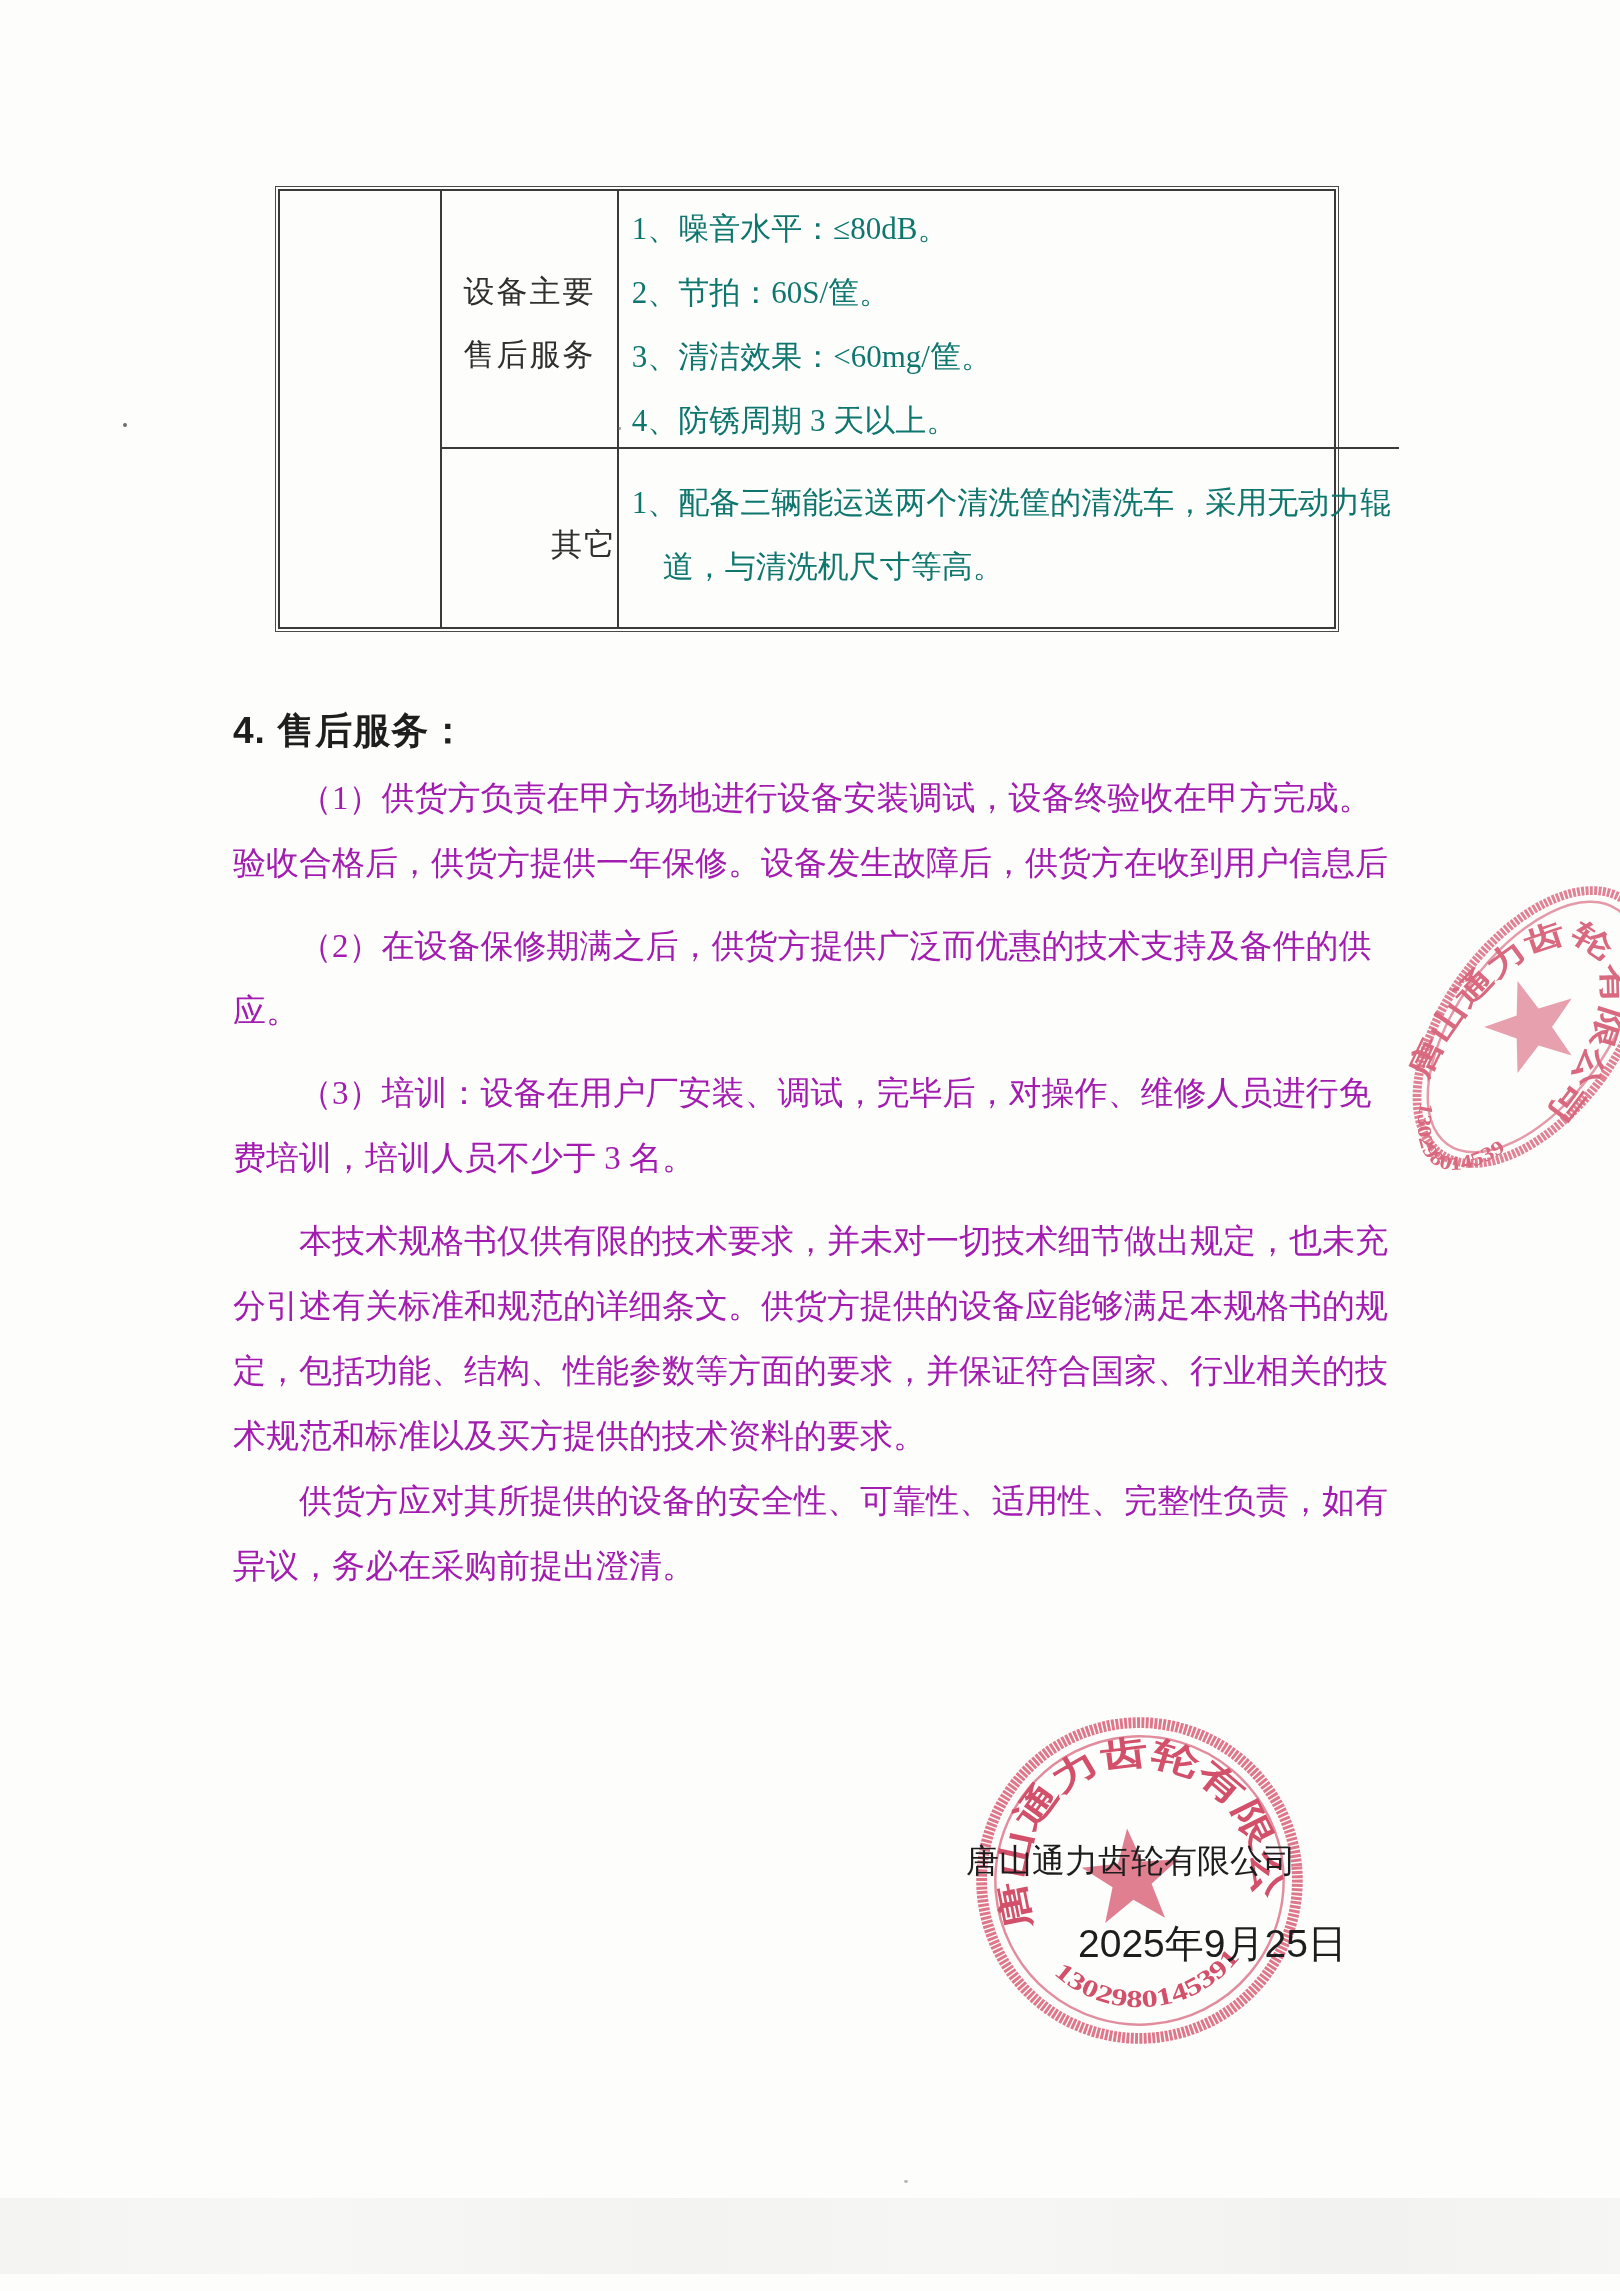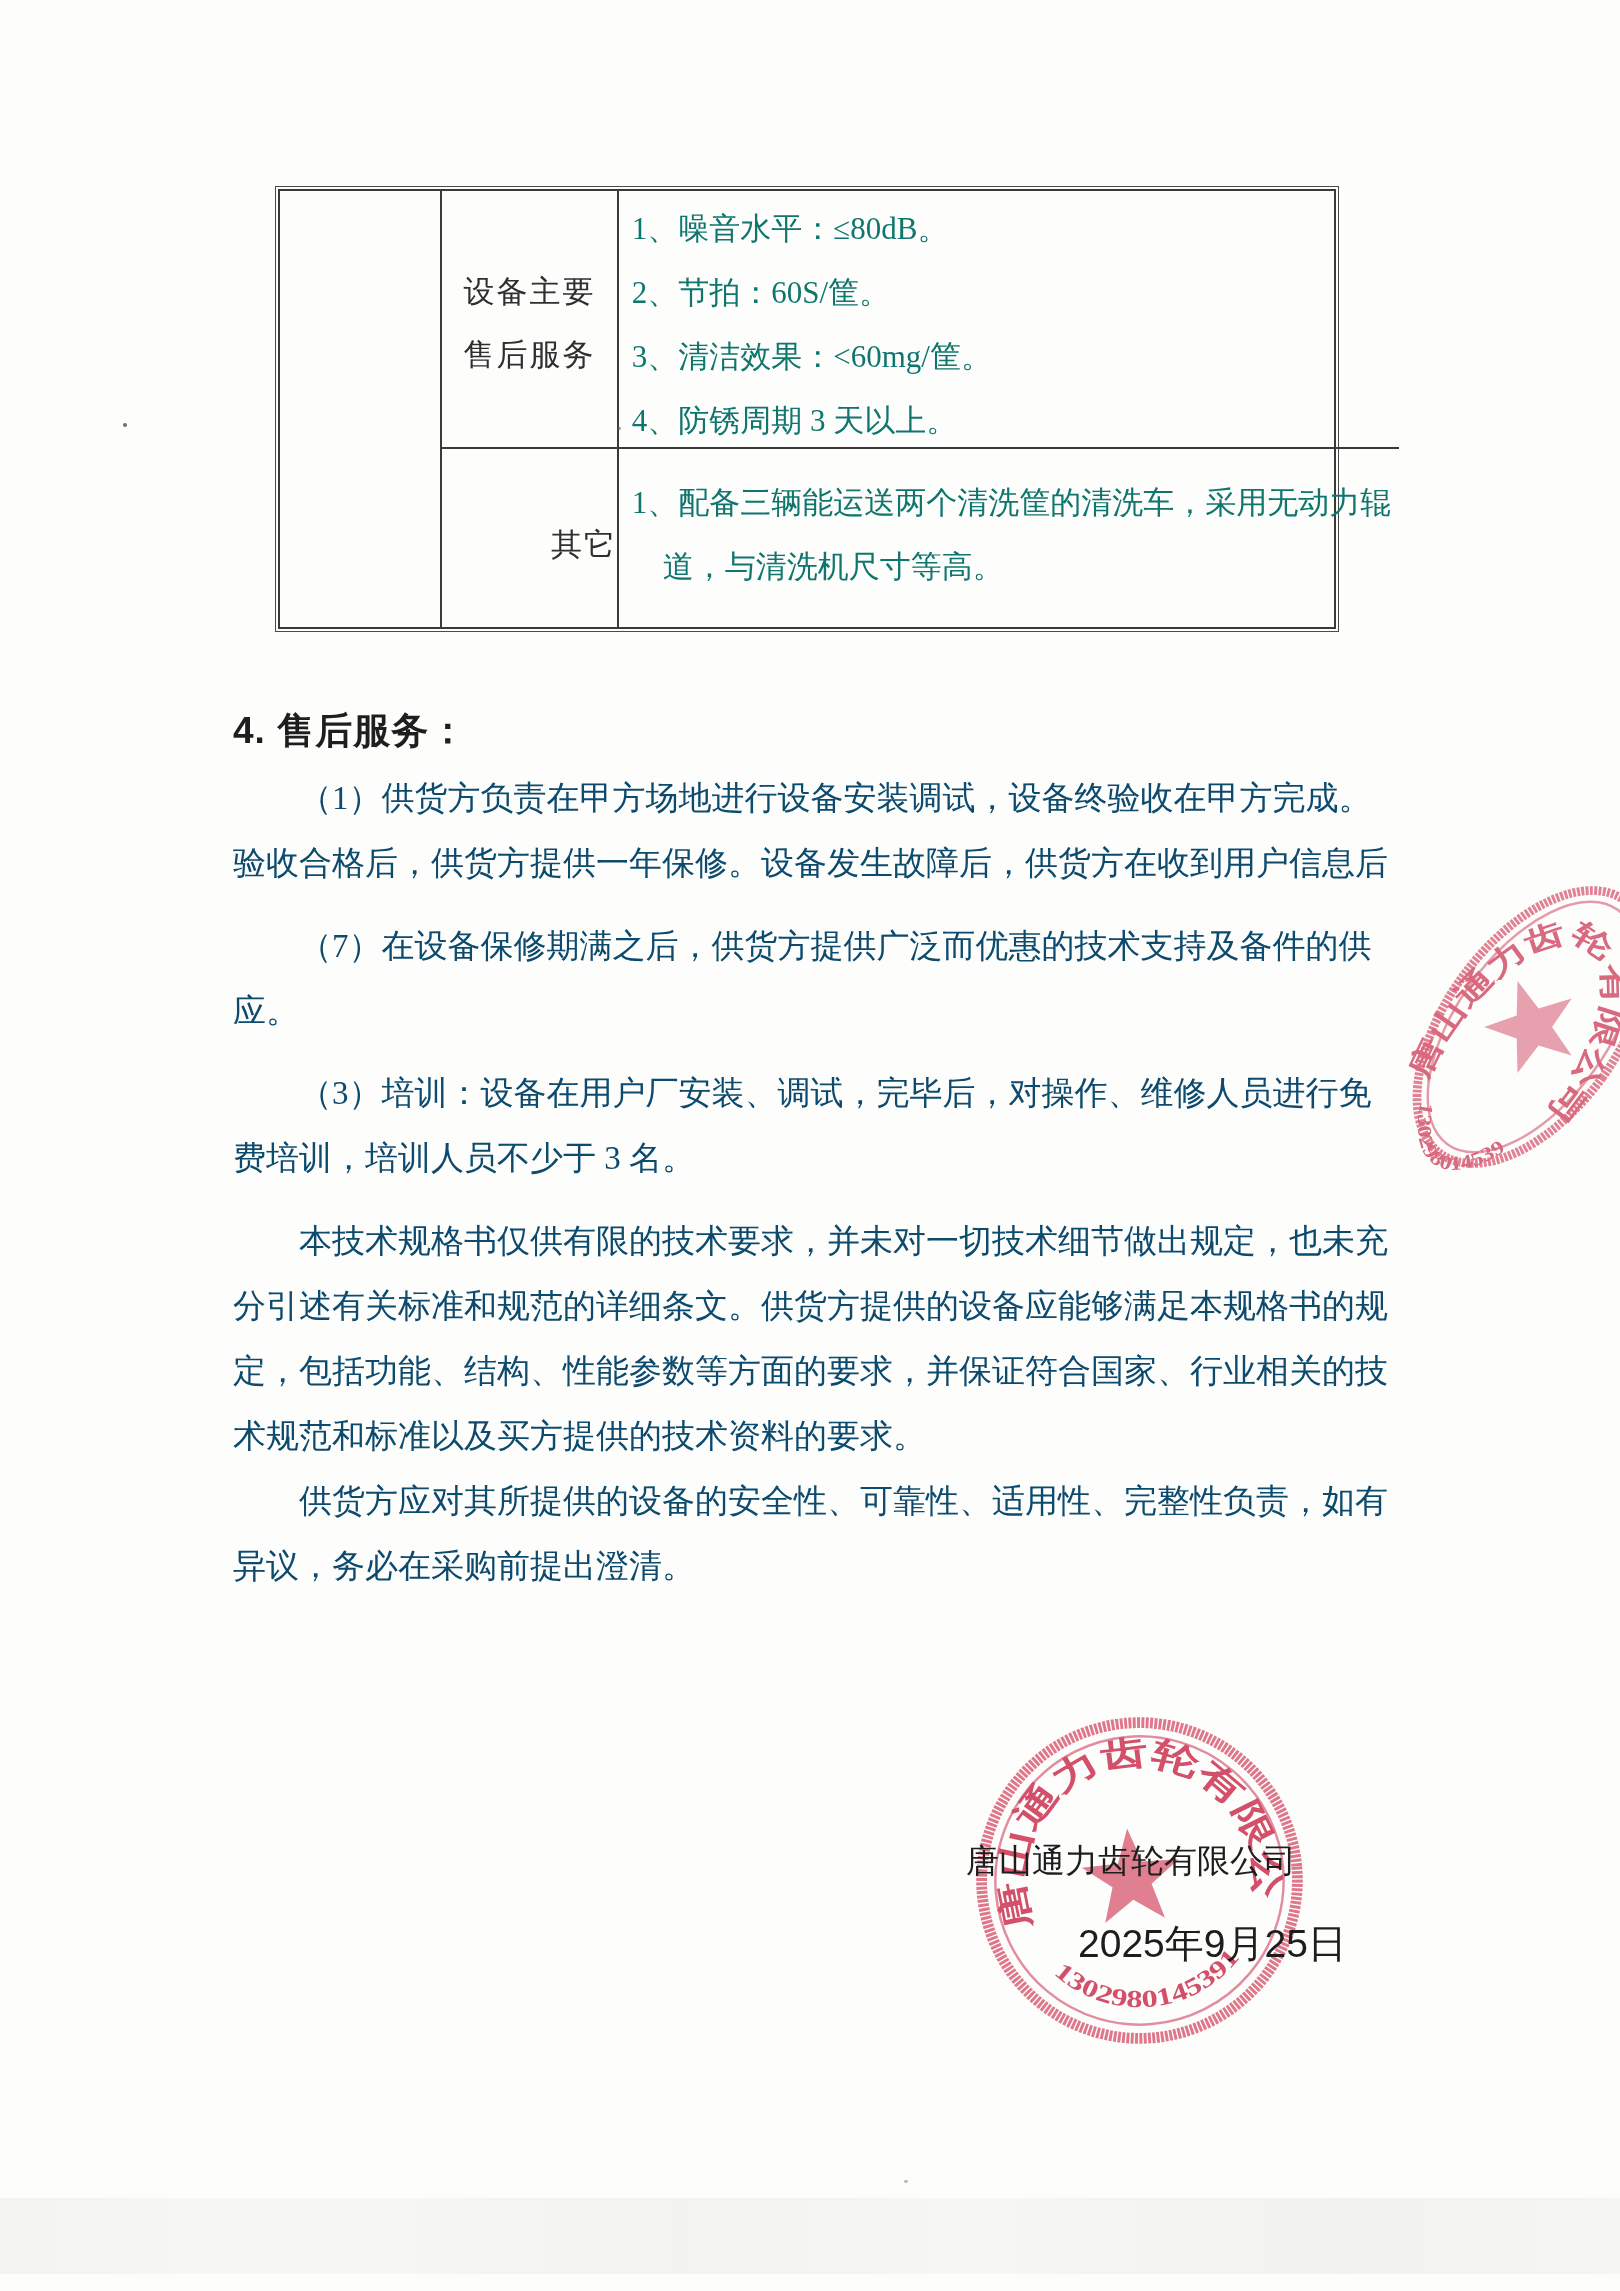--- a/index.html
+++ b/index.html
@@ -33,21 +33,21 @@
   .cell .tline{white-space:nowrap;}
   .content-lines{font-size:31px;line-height:64px;color:#0f766e;}
   
   .heading{
     position:absolute;left:233px;top:706px;
     font-family:"Liberation Sans","DejaVu Sans",sans-serif;
     font-weight:bold;font-size:37px;color:#1e1e1e;letter-spacing:1px;
   }
   .body-block{
     position:absolute;left:233px;top:766px;width:1131px;
-    font-size:33px;line-height:65px;color:#0c4a6e;
+    font-size:33px;line-height:65px;color:#a21caf;
   }
   .para{margin:0;}
   .para.gap{margin-bottom:17.6px;}
   .bline{white-space:nowrap;}
   
   .sig-company{
     position:absolute;left:966px;top:1839px;
     font-family:"Liberation Sans","DejaVu Sans",sans-serif;
     font-size:33px;font-weight:500;color:#1d1d1d;letter-spacing:0px;
   }
@@ -102,21 +102,21 @@
   </div>
 
   <div class="heading">4. 售后服务：</div>
 
   <div class="body-block">
       <div class="para gap">
         <div class="bline" style="padding-left: 2em;">（1）供货方负责在甲方场地进行设备安装调试，设备终验收在甲方完成。</div>
         <div class="bline">验收合格后，供货方提供一年保修。设备发生故障后，供货方在收到用户信息后</div>
       </div>
       <div class="para gap">
-        <div class="bline" style="padding-left: 2em;">（7）在设备保修期满之后，供货方提供广泛而优惠的技术支持及备件的供</div>
+        <div class="bline" style="padding-left: 2em;">（2）在设备保修期满之后，供货方提供广泛而优惠的技术支持及备件的供</div>
         <div class="bline">应。</div>
       </div>
       <div class="para gap">
         <div class="bline" style="padding-left: 2em;">（3）培训：设备在用户厂安装、调试，完毕后，对操作、维修人员进行免</div>
         <div class="bline">费培训，培训人员不少于 3 名。</div>
       </div>
       <div class="para">
         <div class="bline" style="padding-left: 2em;">本技术规格书仅供有限的技术要求，并未对一切技术细节做出规定，也未充</div>
         <div class="bline">分引述有关标准和规范的详细条文。供货方提供的设备应能够满足本规格书的规</div>
         <div class="bline">定，包括功能、结构、性能参数等方面的要求，并保证符合国家、行业相关的技</div>

